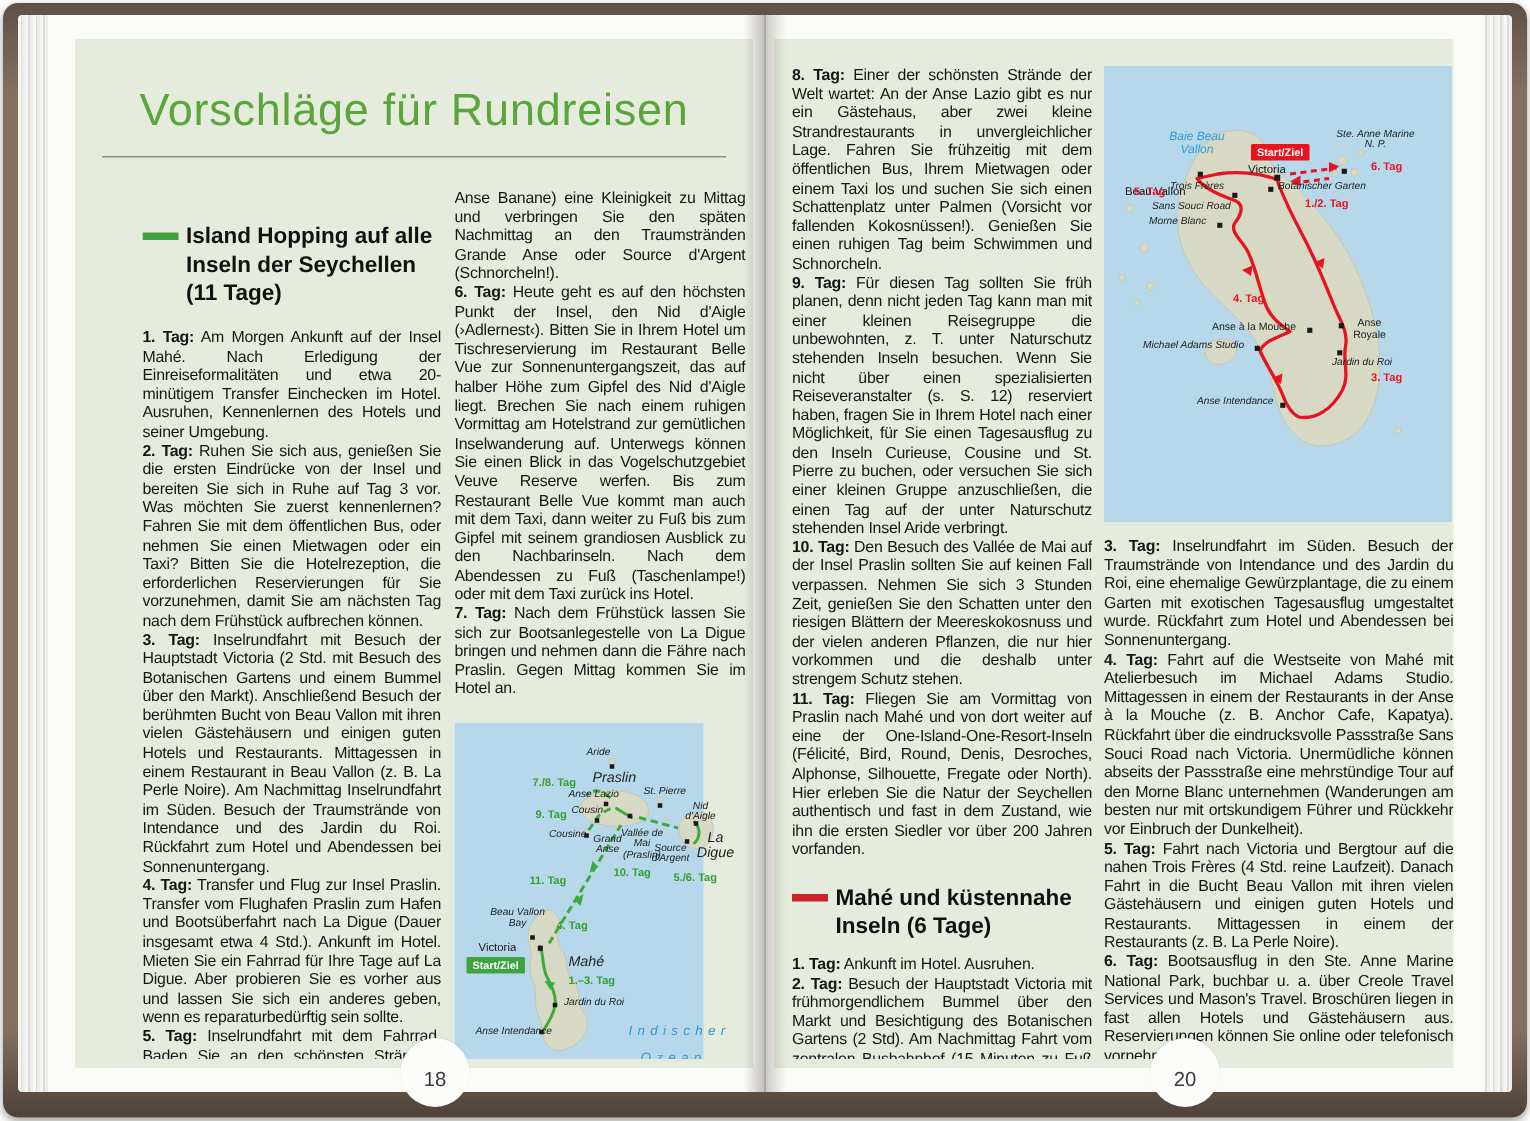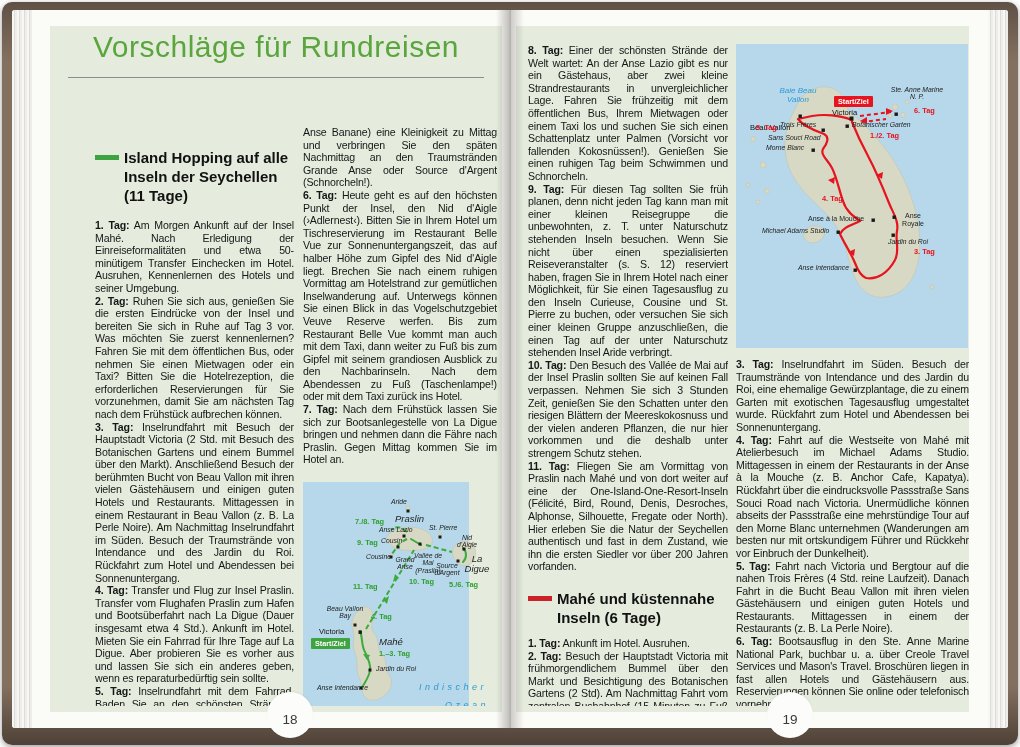--- a/index.html
+++ b/index.html
@@ -11,21 +11,21 @@
   .edge-stripes{position:absolute;top:0;bottom:0;width:20px;
         background:repeating-linear-gradient(90deg,#f7f7f5 0 2px,#dddcd8 2px 3px,#eeedea 3px 5px);}
   .edge-left{left:0;border-radius:3px 0 0 3px;}
   .edge-right{right:0;border-radius:0 3px 3px 0;}
   .spine{position:absolute;left:50%;width:28px;margin-left:-14px;top:0;bottom:0;
         background:linear-gradient(90deg,rgba(100,95,88,0) 0%,rgba(100,95,88,.38) 48%,rgba(60,55,50,.55) 50%,rgba(100,95,88,.30) 53%,rgba(100,95,88,0) 100%);}
   .panel{position:absolute;top:16px;height:686px;background:#e5ecde;}
   .panel-left{left:38px;width:452px;}
   .panel-right{left:504px;width:453px;}
 
-  .page-title{margin:0;padding-top:4px;text-align:center;font-size:30px;font-weight:400;
+  .page-title{margin:0;padding-top:31px;text-align:center;font-size:30px;font-weight:400;
         color:#5aa53c;letter-spacing:.5px;}
   .title-rule{margin:13px 18px 0 18px;border:none;border-top:1.5px solid #8d8d8d;}
 
   .cols{position:absolute;display:flex;}
   .cols-left{left:45px;top:100px;bottom:6px;gap:9px;}
   .cols-right{left:12px;top:18px;bottom:6px;gap:8px;}
   .colA{width:199px;overflow:hidden;}
   .colB{width:194px;overflow:hidden;}
   .colC{width:200px;overflow:hidden;}
   .colD{width:233px;overflow:hidden;}
@@ -73,21 +73,21 @@
  <div class="pages">
   <div class="edge-stripes edge-left"></div>
   <div class="edge-stripes edge-right"></div>
 
   <div class="panel panel-left">
     <h1 class="page-title">Vorschläge für Rundreisen</h1>
     <hr class="title-rule">
     <div class="cols cols-left">
       <div class="colA">
         <h2 class="section-head"><span class="dash green"></span><span>Island Hopping auf alle Inseln der Seychellen (11 Tage)</span></h2>
-        <p class="day"><b>1. Tag:</b> <span>Am Morgen Ankunft auf der Insel Mahé. Nach Erledigung der Einreiseformalitäten und etwa 50-minütigem Transfer Einchecken im Hotel. Ausruhen, Kennenlernen des Hotels und seiner Umgebung.</span></p>
+        <p class="day"><b>1. Tag:</b> <span>Am Morgen Ankunft auf der Insel Mahé. Nach Erledigung der Einreiseformalitäten und etwa 20-minütigem Transfer Einchecken im Hotel. Ausruhen, Kennenlernen des Hotels und seiner Umgebung.</span></p>
         <p class="day"><b>2. Tag:</b> <span>Ruhen Sie sich aus, genießen Sie die ersten Eindrücke von der Insel und bereiten Sie sich in Ruhe auf Tag 3 vor. Was möchten Sie zuerst kennenlernen? Fahren Sie mit dem öffentlichen Bus, oder nehmen Sie einen Mietwagen oder ein Taxi? Bitten Sie die Hotelrezeption, die erforderlichen Reservierungen für Sie vorzunehmen, damit Sie am nächsten Tag nach dem Frühstück aufbrechen können.</span></p>
         <p class="day"><b>3. Tag:</b> <span>Inselrundfahrt mit Besuch der Hauptstadt Victoria (2 Std. mit Besuch des Botanischen Gartens und einem Bummel über den Markt). Anschließend Besuch der berühmten Bucht von Beau Vallon mit ihren vielen Gästehäusern und einigen guten Hotels und Restaurants. Mittagessen in einem Restaurant in Beau Vallon (z. B. La Perle Noire). Am Nachmittag Inselrundfahrt im Süden. Besuch der Traumstrände von Intendance und des Jardin du Roi. Rückfahrt zum Hotel und Abendessen bei Sonnenuntergang.</span></p>
         <p class="day"><b>4. Tag:</b> <span>Transfer und Flug zur Insel Praslin. Transfer vom Flughafen Praslin zum Hafen und Bootsüberfahrt nach La Digue (Dauer insgesamt etwa 4 Std.). Ankunft im Hotel. Mieten Sie ein Fahrrad für Ihre Tage auf La Digue. Aber probieren Sie es vorher aus und lassen Sie sich ein anderes geben, wenn es reparaturbedürftig sein sollte.</span></p>
         <p class="day"><b>5. Tag:</b> <span>Inselrundfahrt mit dem Fahrrad. Baden Sie an den schönsten Stränden, essen Sie in einem der Restaurants (z. B. Chez Jules in der</span></p>
       </div>
       <div class="colB">
         <p class="day"><span>Anse Banane) eine Kleinigkeit zu Mittag und verbringen Sie den späten Nachmittag an den Traumstränden Grande Anse oder Source d'Argent (Schnorcheln!).</span></p>
         <p class="day"><b>6. Tag:</b> <span>Heute geht es auf den höchsten Punkt der Insel, den Nid d'Aigle (›Adlernest‹). Bitten Sie in Ihrem Hotel um Tischreservierung im Restaurant Belle Vue zur Sonnenuntergangszeit, das auf halber Höhe zum Gipfel des Nid d'Aigle liegt. Brechen Sie nach einem ruhigen Vormittag am Hotelstrand zur gemütlichen Inselwanderung auf. Unterwegs können Sie einen Blick in das Vogelschutzgebiet Veuve Reserve werfen. Bis zum Restaurant Belle Vue kommt man auch mit dem Taxi, dann weiter zu Fuß bis zum Gipfel mit seinem grandiosen Ausblick zu den Nachbarinseln. Nach dem Abendessen zu Fuß (Taschenlampe!) oder mit dem Taxi zurück ins Hotel.</span></p>
         <p class="day"><b>7. Tag:</b> <span>Nach dem Frühstück lassen Sie sich zur Bootsanlegestelle von La Digue bringen und nehmen dann die Fähre nach Praslin. Gegen Mittag kommen Sie im Hotel an.</span></p>
 
@@ -151,21 +151,21 @@
           <div class="mlabel tagg" style="left:50px;top:100px;">11. Tag</div>
           <div class="mlabel tagg" style="left:68px;top:130px;">4. Tag</div>
           <div class="mlabel poi wrap" style="left:18px;top:123px;width:48px;">Beau Vallon Bay</div>
           <div class="mlabel place" style="left:16px;top:146px;">Victoria</div>
           <div class="mlabel startziel sz-green" style="left:8px;top:156px;">Start/Ziel</div>
           <div class="mlabel island" style="left:76px;top:155px;">Mahé</div>
           <div class="mlabel tagg" style="left:76px;top:167px;">1.–3. Tag</div>
           <div class="mlabel poi" style="left:73px;top:183px;">Jardin du Roi</div>
           <div class="mlabel poi" style="left:14px;top:202px;">Anse Intendance</div>
           <div class="mlabel ocean" style="left:116px;top:200px;">Indischer</div>
-          <div class="mlabel ocean" style="left:142px;top:218px;">Ozean</div>
+          <div class="mlabel ocean" style="left:124px;top:218px;">Ozean</div>
         </div>
       </div>
     </div>
   </div>
 
   <div class="panel panel-right">
     <div class="cols cols-right">
       <div class="colC">
         <p class="day"><b>8. Tag:</b> <span>Einer der schönsten Strände der Welt wartet: An der Anse Lazio gibt es nur ein Gästehaus, aber zwei kleine Strandrestaurants in unvergleichlicher Lage. Fahren Sie frühzeitig mit dem öffentlichen Bus, Ihrem Mietwagen oder einem Taxi los und suchen Sie sich einen Schattenplatz unter Palmen (Vorsicht vor fallenden Kokosnüssen!). Genießen Sie einen ruhigen Tag beim Schwimmen und Schnorcheln.</span></p>
         <p class="day"><b>9. Tag:</b> <span>Für diesen Tag sollten Sie früh planen, denn nicht jeden Tag kann man mit einer kleinen Reisegruppe die unbewohnten, z. T. unter Naturschutz stehenden Inseln besuchen. Wenn Sie nicht über einen spezialisierten Reiseveranstalter (s. S. 12) reserviert haben, fragen Sie in Ihrem Hotel nach einer Möglichkeit, für Sie einen Tagesausflug zu den Inseln Curieuse, Cousine und St. Pierre zu buchen, oder versuchen Sie sich einer kleinen Gruppe anzuschließen, die einen Tag auf der unter Naturschutz stehenden Insel Aride verbringt.</span></p>
@@ -244,17 +244,17 @@
 
         <p class="day"><b>3. Tag:</b> <span>Inselrundfahrt im Süden. Besuch der Traumstrände von Intendance und des Jardin du Roi, eine ehemalige Gewürzplantage, die zu einem Garten mit exotischen Tagesausflug umgestaltet wurde. Rückfahrt zum Hotel und Abendessen bei Sonnenuntergang.</span></p>
         <p class="day"><b>4. Tag:</b> <span>Fahrt auf die Westseite von Mahé mit Atelierbesuch im Michael Adams Studio. Mittagessen in einem der Restaurants in der Anse à la Mouche (z. B. Anchor Cafe, Kapatya). Rückfahrt über die eindrucksvolle Passstraße Sans Souci Road nach Victoria. Unermüdliche können abseits der Passstraße eine mehrstündige Tour auf den Morne Blanc unternehmen (Wanderungen am besten nur mit ortskundigem Führer und Rückkehr vor Einbruch der Dunkelheit).</span></p>
         <p class="day"><b>5. Tag:</b> <span>Fahrt nach Victoria und Bergtour auf die nahen Trois Frères (4 Std. reine Laufzeit). Danach Fahrt in die Bucht Beau Vallon mit ihren vielen Gästehäusern und einigen guten Hotels und Restaurants. Mittagessen in einem der Restaurants (z. B. La Perle Noire).</span></p>
         <p class="day"><b>6. Tag:</b> <span>Bootsausflug in den Ste. Anne Marine National Park, buchbar u. a. über Creole Travel Services und Mason's Travel. Broschüren liegen in fast allen Hotels und Gästehäusern aus. Reservierungen können Sie online oder telefonisch vornehmen.</span></p>
       </div>
     </div>
   </div>
 
   <div class="tab tab-left"><span>18</span></div>
-  <div class="tab tab-right"><span>19</span></div>
+  <div class="tab tab-right"><span>20</span></div>
 
   <div class="spine"></div>
  </div>
 </div>
 
 </body></html>

